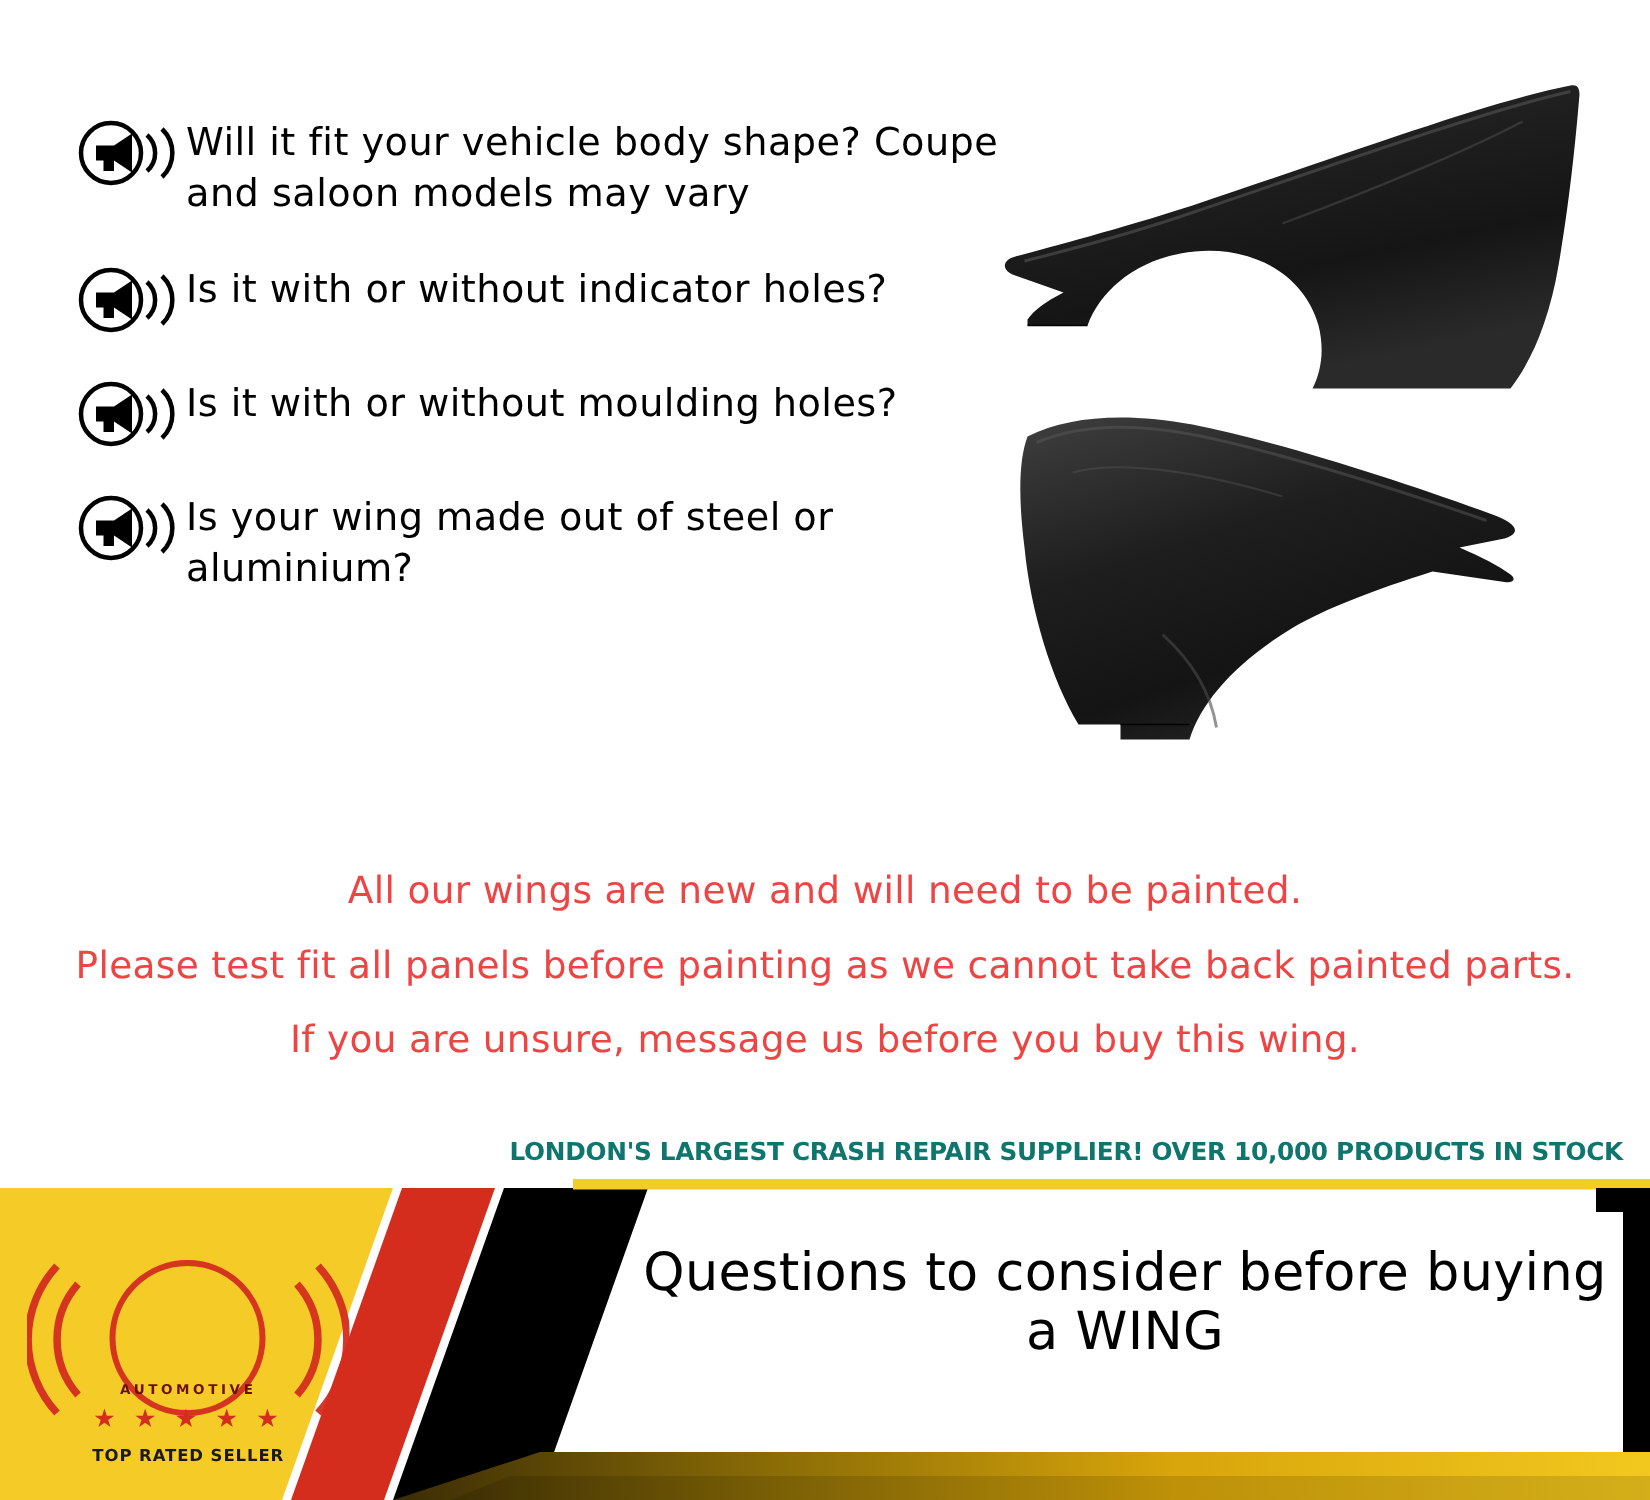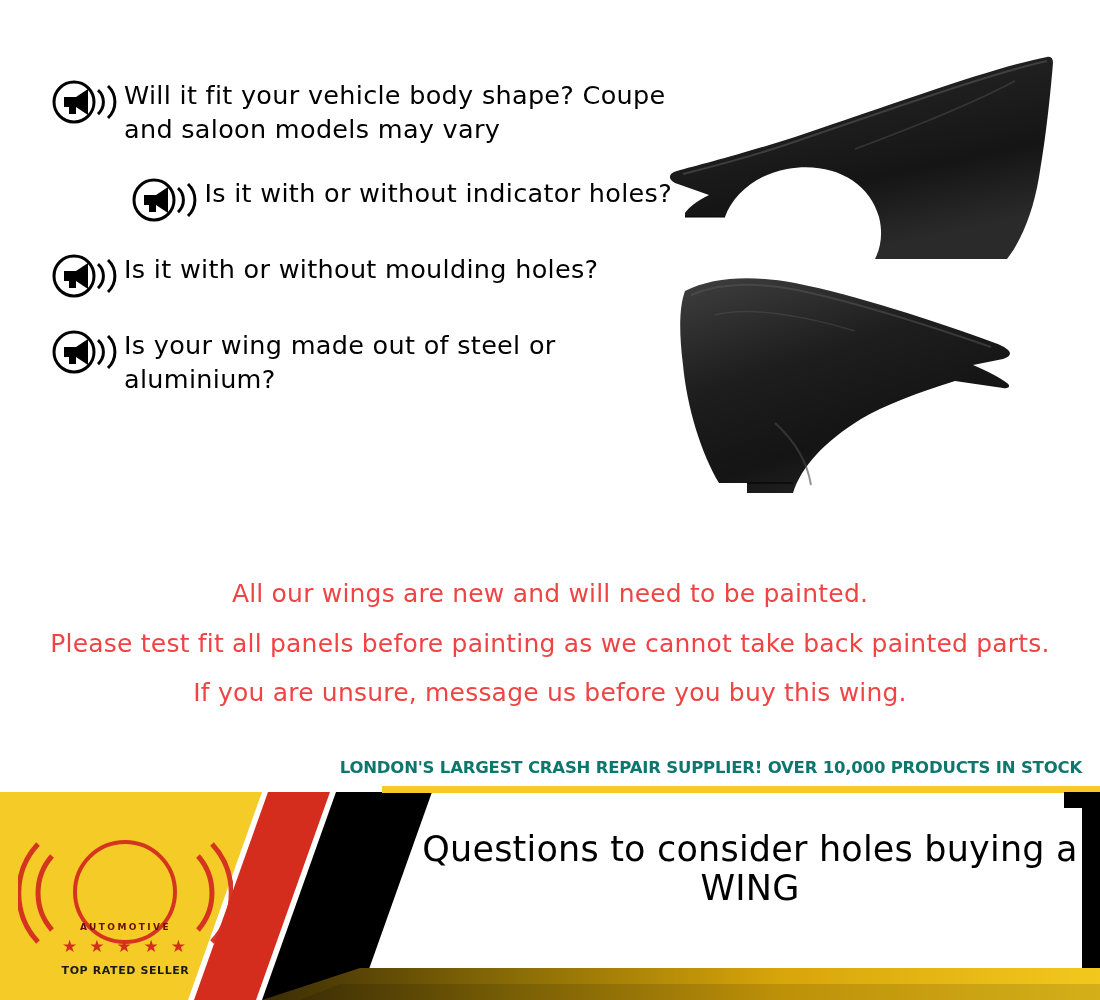--- a/index.html
+++ b/index.html
@@ -162,21 +162,21 @@
           <circle cx="22" cy="22" r="20" fill="#ffffff" stroke="#000" stroke-width="3"></circle>
           <path d="M12 17 h12 l12 -8 v26 l-12 -8 h-12 z" fill="#000"></path>
           <path d="M17 25 h7 v9 h-7 z" fill="#000"></path>
           <path d="M46 10 a16 16 0 0 1 0 24" fill="none" stroke="#000" stroke-width="3"></path>
           <path d="M56 6 a22 22 0 0 1 0 32" fill="none" stroke="#000" stroke-width="3"></path>
         </svg>
       </div>
       <div class="q-text">Will it fit your vehicle body shape? Coupe and saloon models may vary</div>
     </div>
 
-    <div class="q-row" style="margin-top:12px;justify-content:flex-end;">
+    <div class="q-row" style="margin-top:12px;">
       <div class="q-icon">
         <svg width="72" height="44" viewBox="0 0 72 44">
           <circle cx="22" cy="22" r="20" fill="#ffffff" stroke="#000" stroke-width="3"></circle>
           <path d="M12 17 h12 l12 -8 v26 l-12 -8 h-12 z" fill="#000"></path>
           <path d="M17 25 h7 v9 h-7 z" fill="#000"></path>
           <path d="M46 10 a16 16 0 0 1 0 24" fill="none" stroke="#000" stroke-width="3"></path>
           <path d="M56 6 a22 22 0 0 1 0 32" fill="none" stroke="#000" stroke-width="3"></path>
         </svg>
       </div>
       <div class="q-text">Is it with or without indicator holes?</div>
@@ -287,21 +287,21 @@
       <rect x="382" y="0" width="718" height="7" fill="#f5cb28"></rect>
 
       <path d="M432 6 L1100 6 L1100 22 L1066 22 L1066 160 L1100 196 L1100 214 L358 214 Z" fill="#000000" opacity="0"></path>
       <path d="M1064 6 L1100 6 L1100 214 L1048 214 L1048 198 L1082 198 L1082 22 L1064 22 Z" fill="#000000"></path>
 
       <path d="M358 214 L432 6 L420 6 L340 214 Z" fill="#000000" opacity="0"></path>
       <path d="M262 214 L1100 214 L1100 182 L360 182 Z" fill="url(#goldgrad)"></path>
       <path d="M300 214 L1100 214 L1100 198 L340 198 Z" fill="#000000" opacity="0.12"></path>
     </svg>
 
-    <div class="banner-title">Questions to consider holes buying a WING</div>
+    <div class="banner-title">Questions to consider before buying a WING</div>
   </div>
 
   <div id="logo">
     <svg width="215" height="172" viewBox="0 0 215 172" style="position:absolute;left:0;top:0;">
       <g fill="none" stroke="#d42d1e" stroke-width="4" opacity="0.95">
         <circle cx="107" cy="74" r="50"></circle>
         <path d="M34 38 A56 56 0 0 0 34 112" stroke-width="5"></path>
         <path d="M20 26 A72 72 0 0 0 20 124" stroke-width="5"></path>
         <path d="M180 38 A56 56 0 0 1 180 112" stroke-width="5"></path>
         <path d="M194 26 A72 72 0 0 1 194 124" stroke-width="5"></path>

